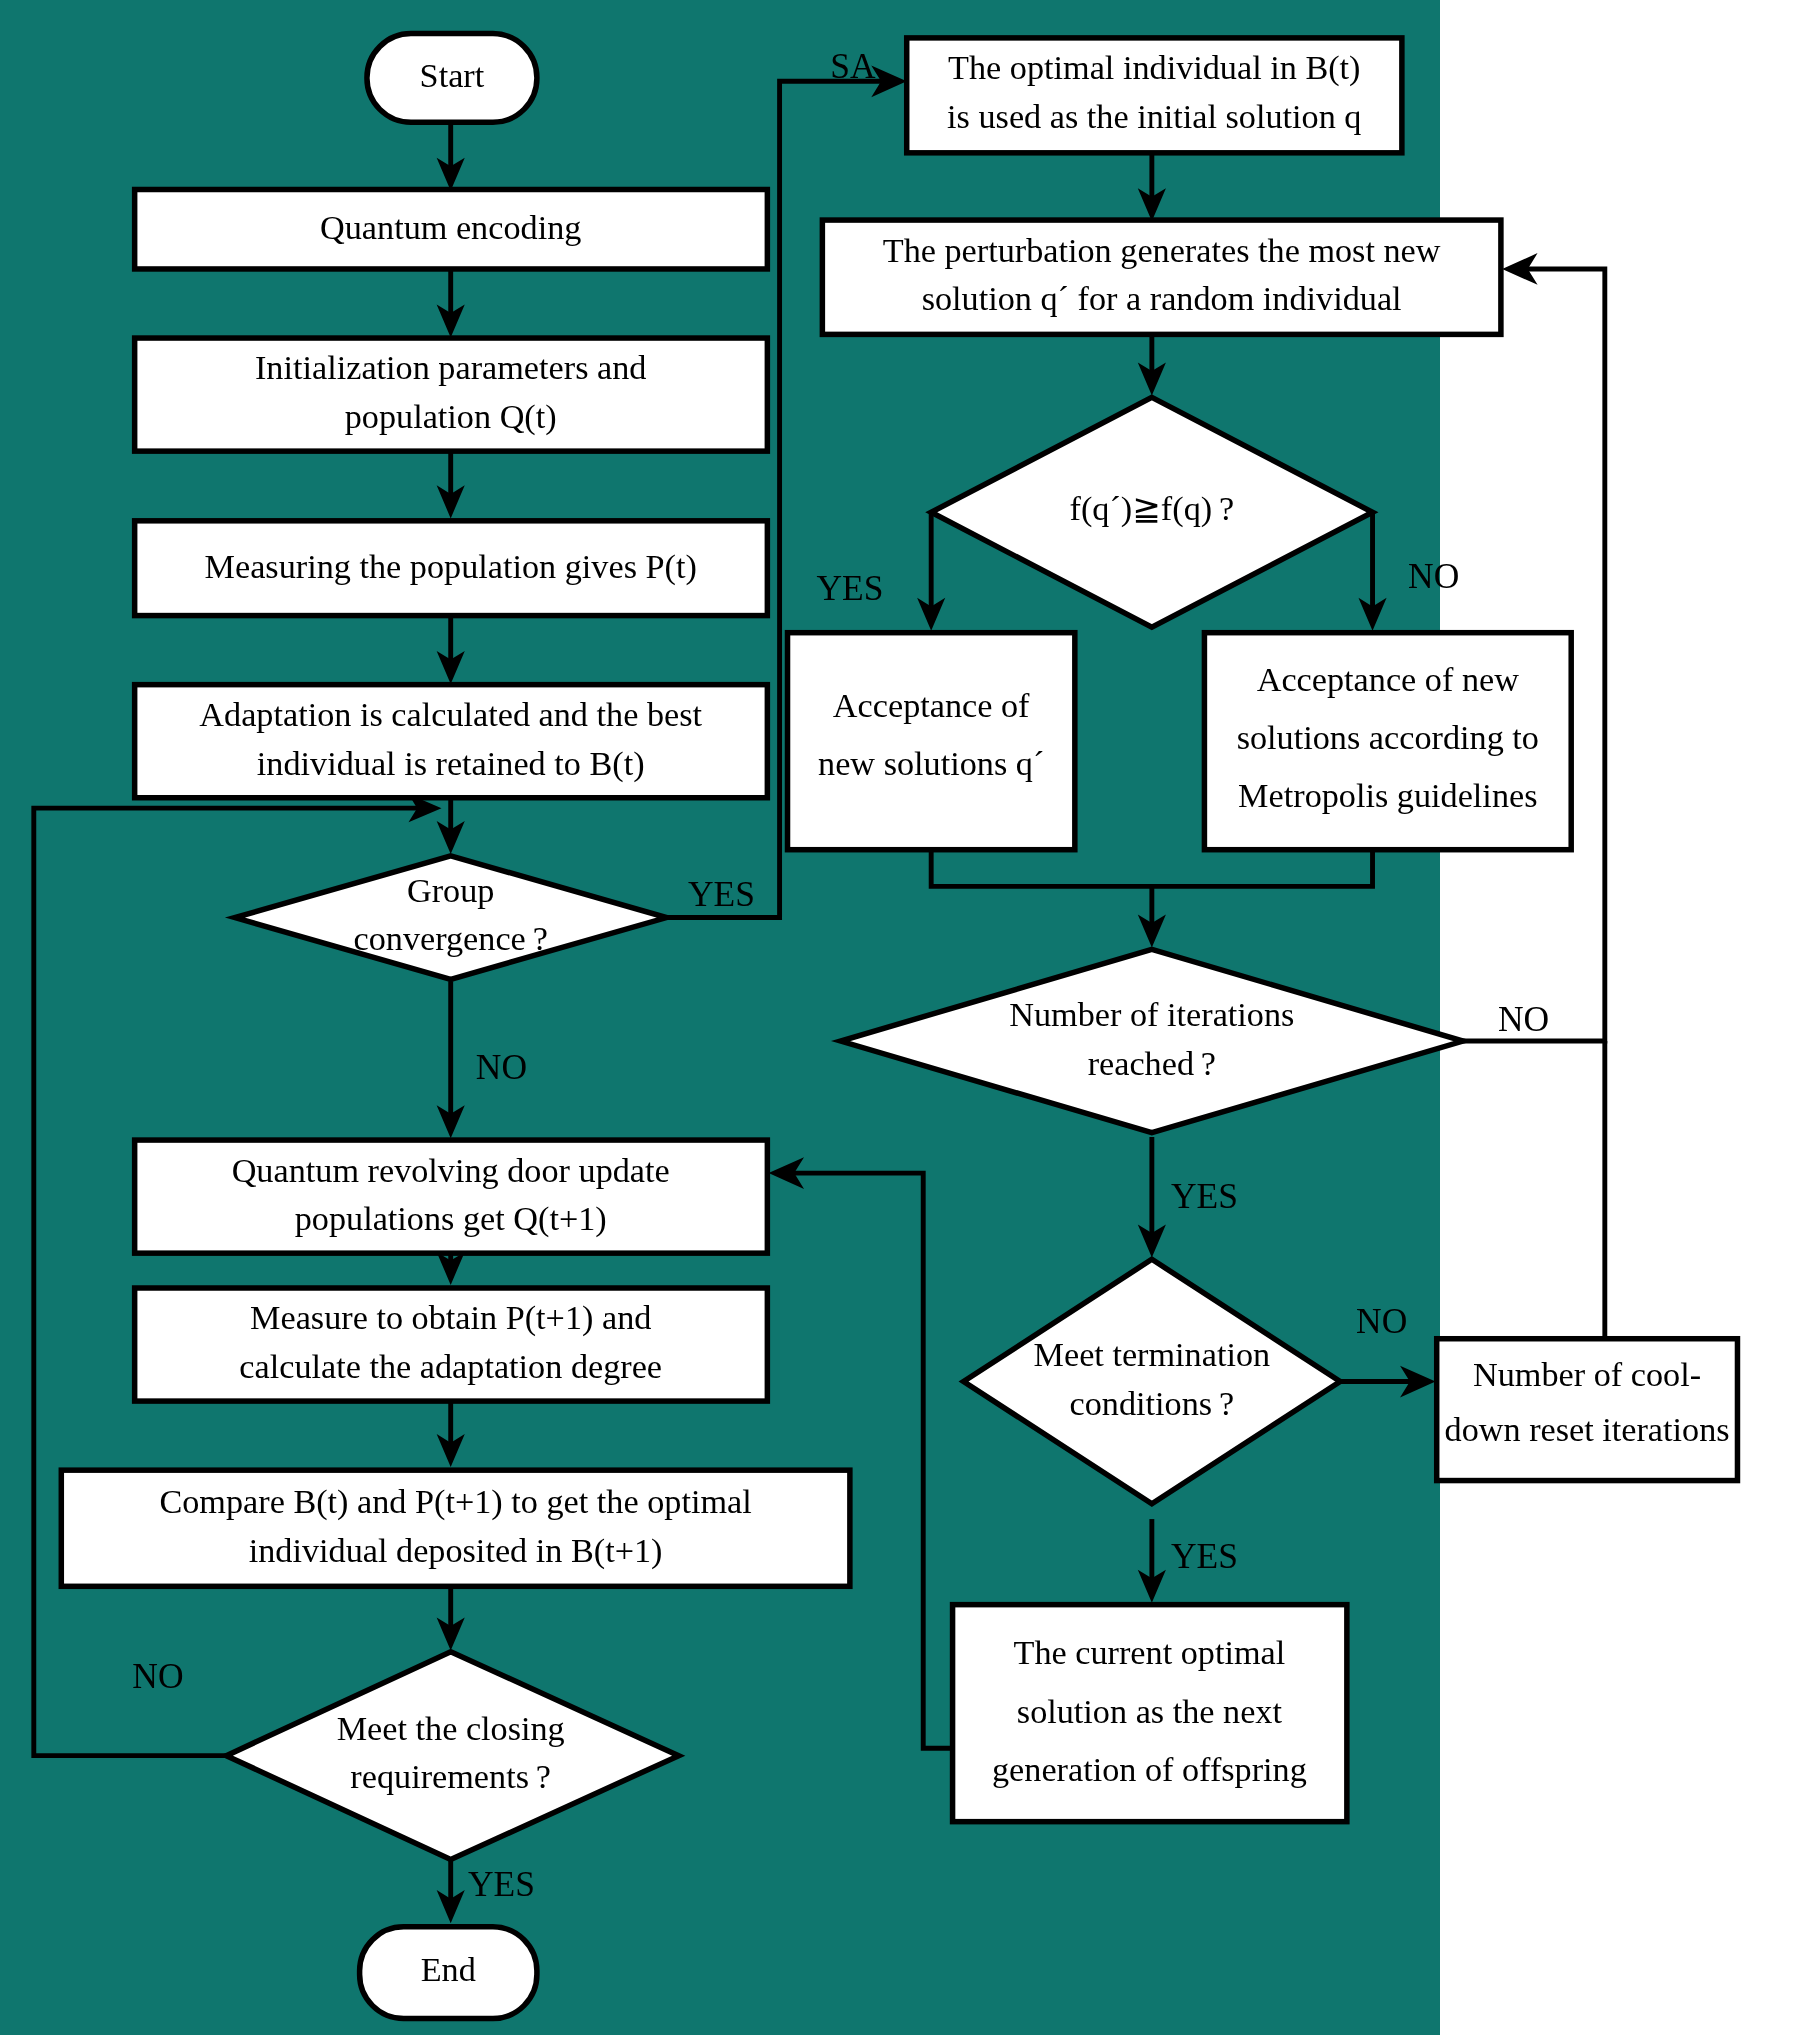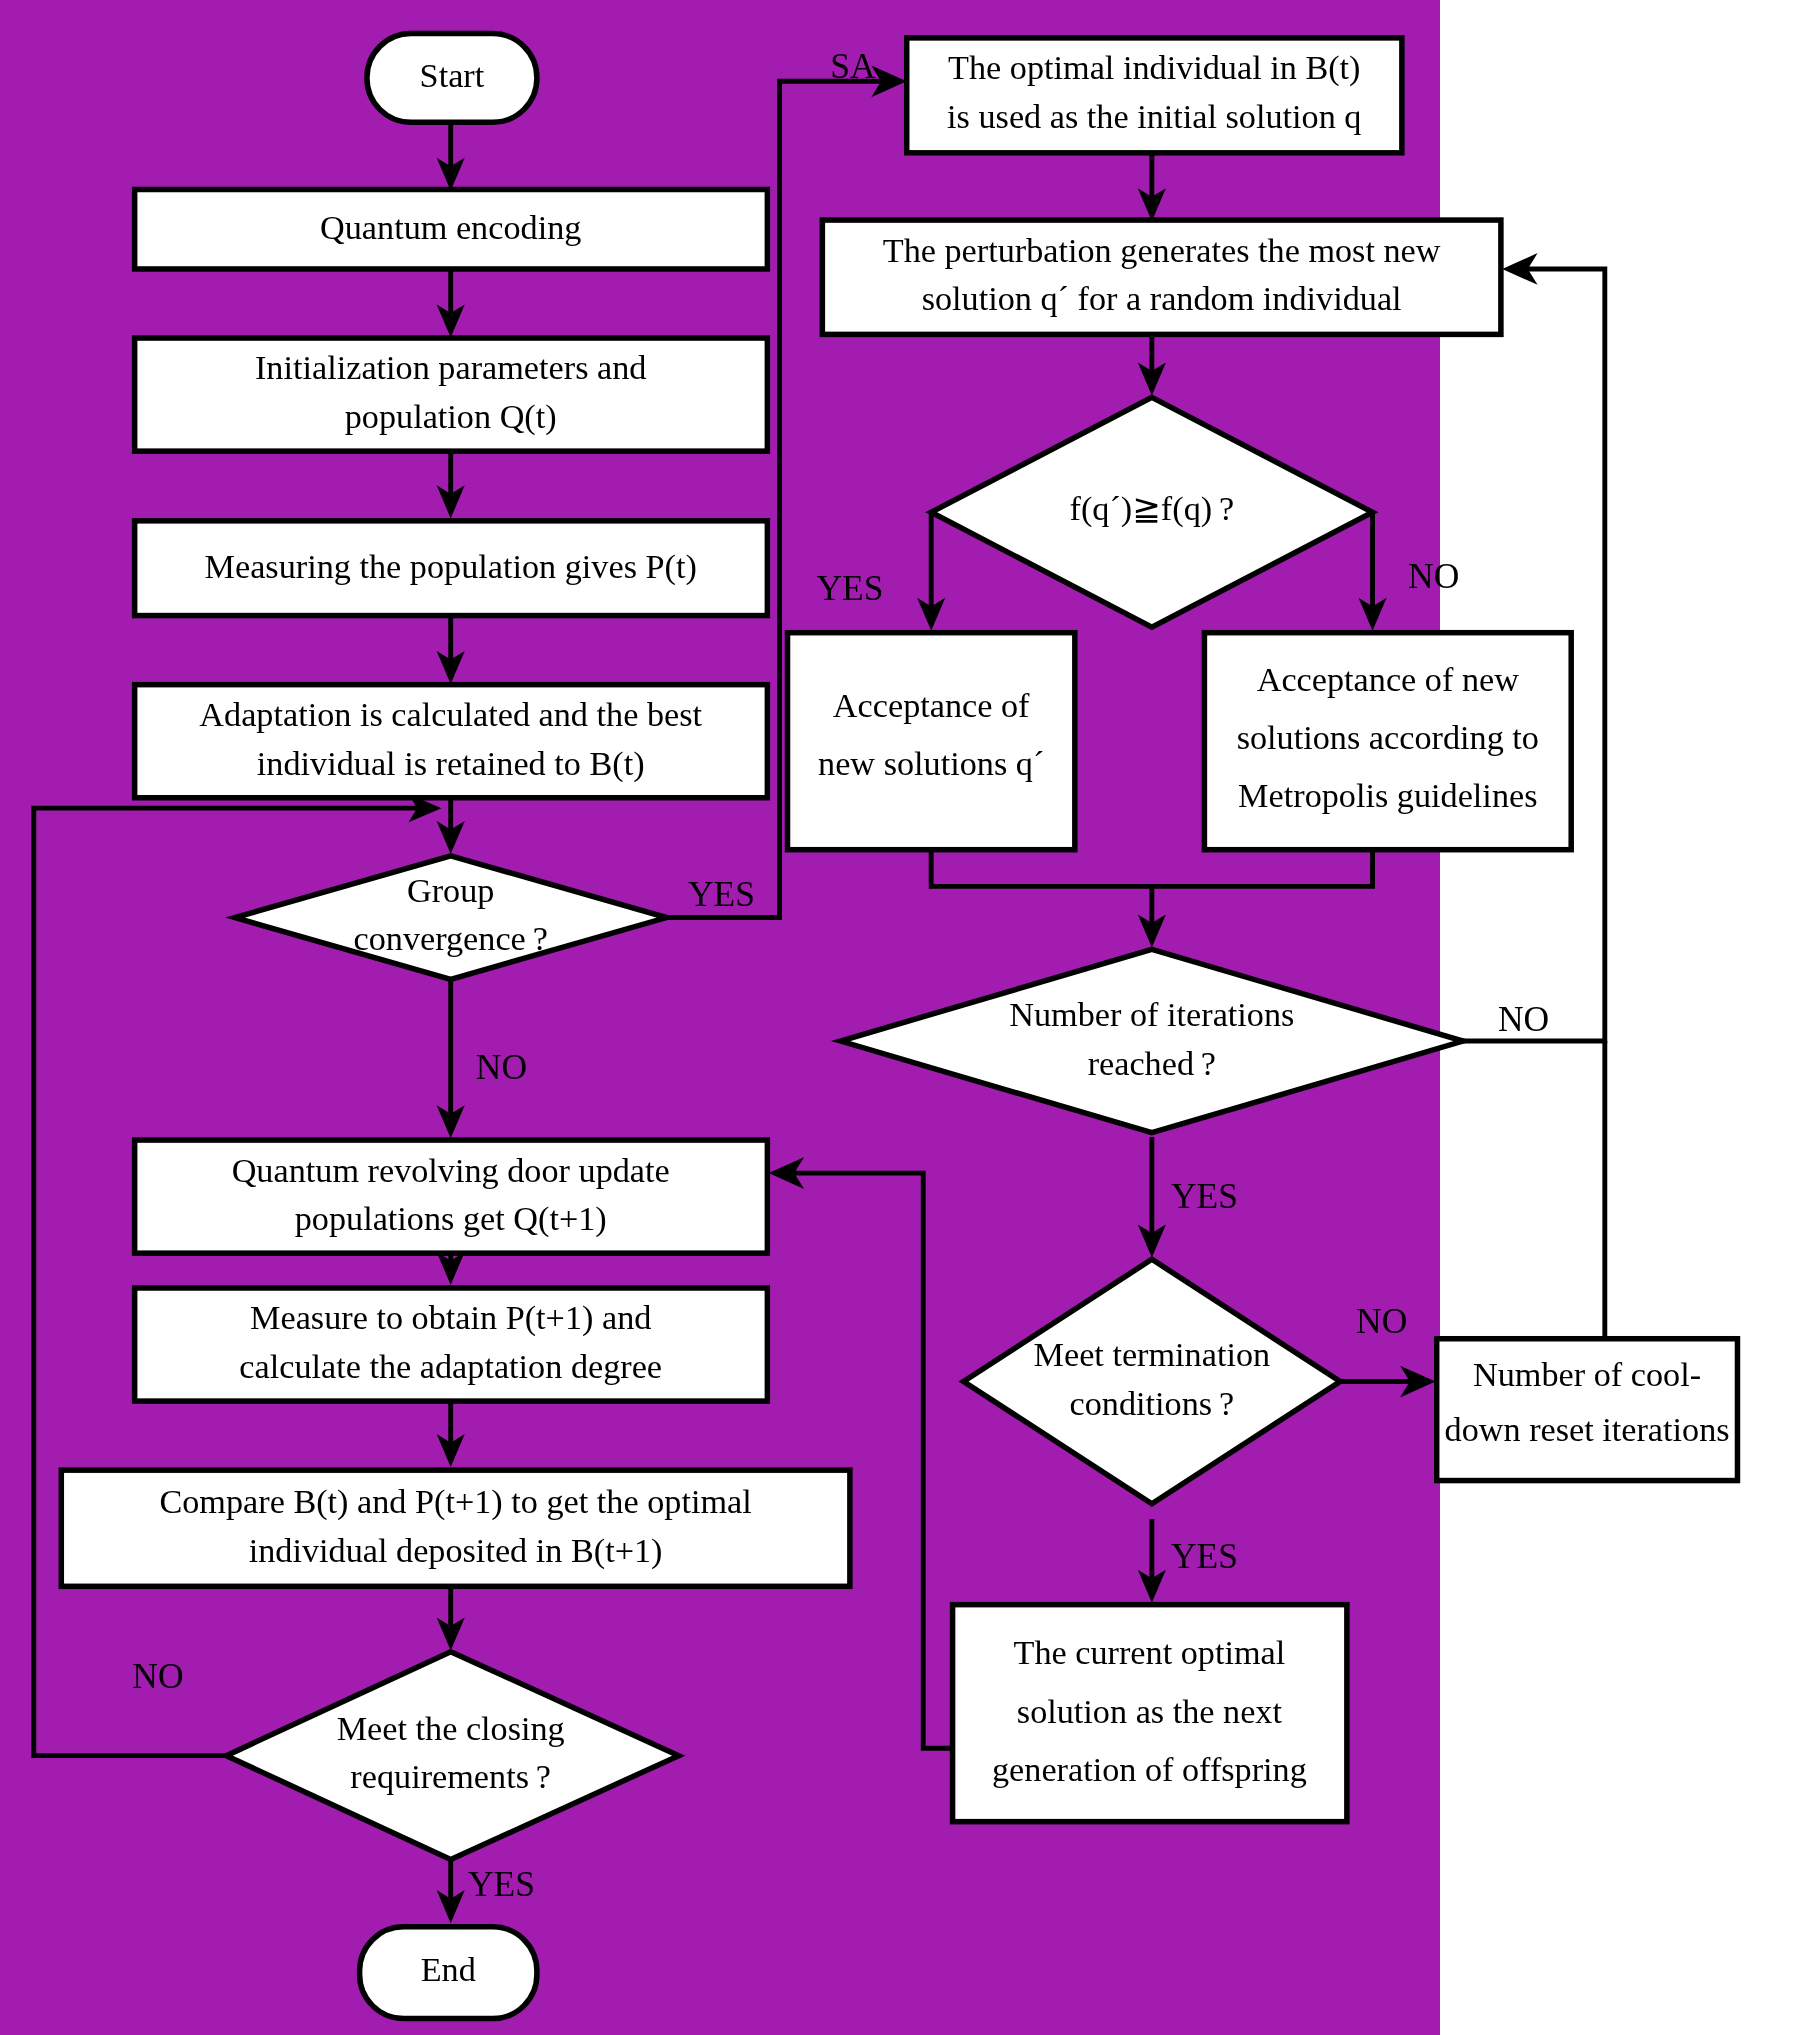--- a/index.html
+++ b/index.html
@@ -4,21 +4,21 @@
 <style>
   html, body {
     margin: 0;
     padding: 0;
     background: #ffffff;
   }
   #flowchart-root {
     position: relative;
     width: 1440px;
     height: 2035px;
-    background: #a21caf;
+    background: #0f766e;
     font-family: "Liberation Serif", "DejaVu Serif", serif;
   }
   svg#flow-svg {
     position: absolute;
     top: 0;
     left: 0;
     width: 1800px;
     height: 2035px;
     display: block;
   }

